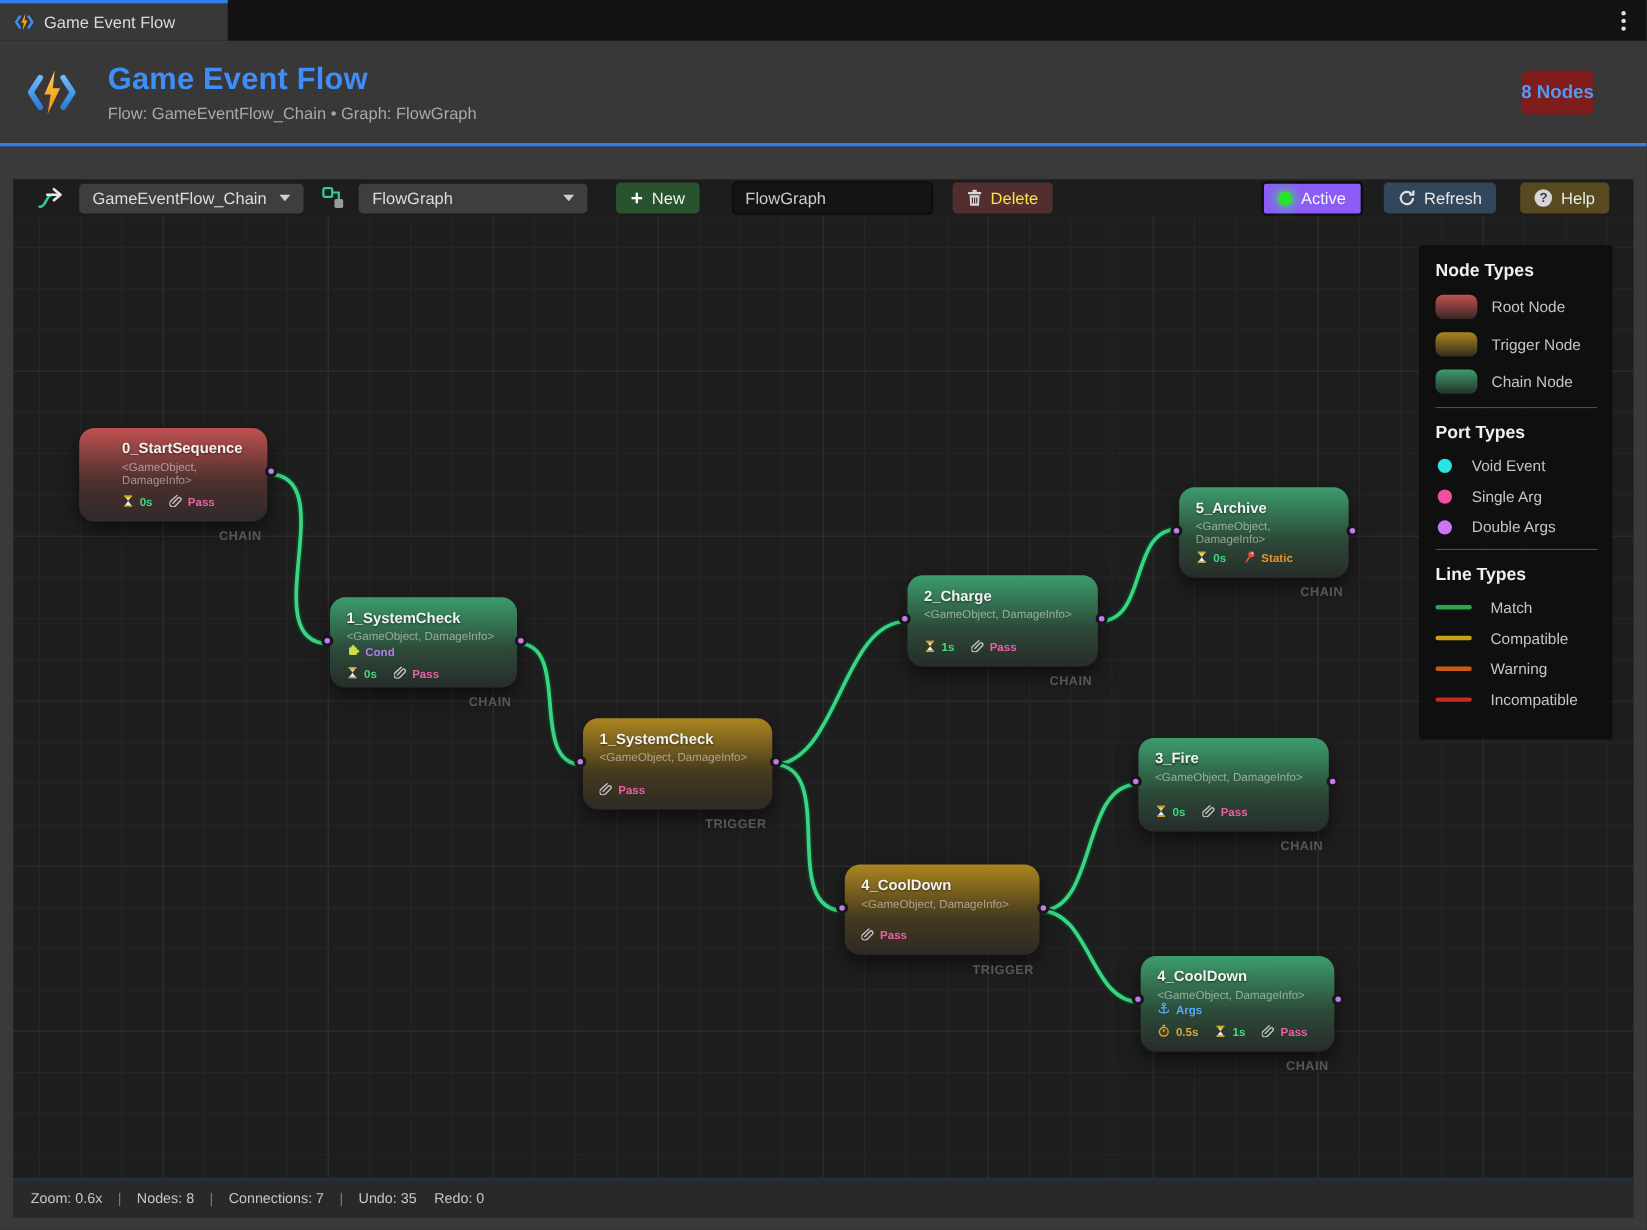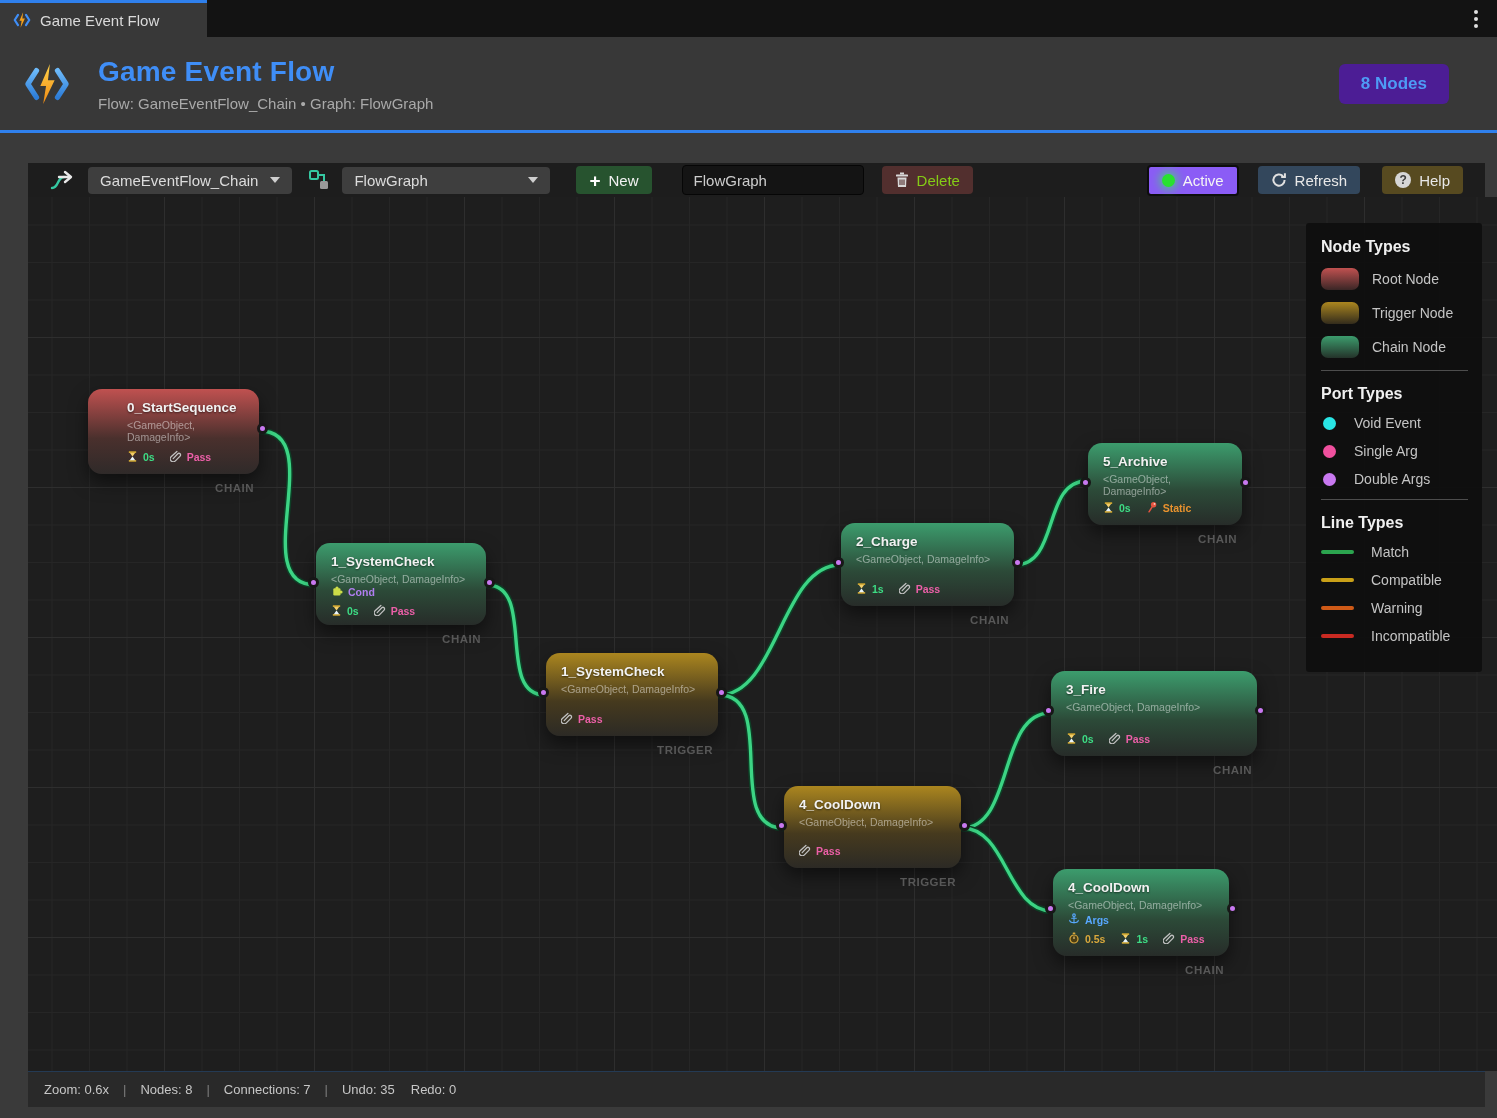--- a/index.html
+++ b/index.html
@@ -14,40 +14,40 @@
   .kebab { position:absolute; right:12px; top:9px; width:18px; height:20px; display:flex; flex-direction:column;
     align-items:center; justify-content:space-between; padding:1px 0; cursor:pointer; }
   .kebab i { width:4px; height:4px; border-radius:50%; background:#e0e0e0; }
 
   
   .header { height:96px; background:#383838; border-bottom:3px solid #2f80ed; display:flex; align-items:center;
     padding:0 48px 0 24px; }
   .header-text { margin-left:28px; }
   .page-title { color:#3f8ef7; font-size:28px; font-weight:bold; letter-spacing:.2px; }
   .page-subtitle { color:#a9a9a9; font-size:15px; margin-top:7px; }
-  .nodes-badge { margin-left:auto; background:#4c1d95; color:#4e9bf5; font-weight:bold; font-size:17px;
-    padding:10px 22px; border-radius:6px; }
-
-  
-  .frame { margin:30px 12px 0 28px; }
+  .nodes-badge { margin-left:auto; background:#7f1d1d; color:#4e9bf5; font-weight:bold; font-size:17px;
+    padding:10px 0; border-radius:6px; }
+
+  
+  .frame { margin:30px 12px 0 12px; }
   .toolbar { height:34px; background:#1d1d1d; display:flex; align-items:center; padding:0 22px 0 22px; }
   .tb-icon { flex:0 0 auto; }
   .dropdown { height:27px; background:#3e3e3e; border-radius:4px; color:#dcdcdc; font-size:15px;
     display:flex; align-items:center; padding:0 12px; cursor:pointer; }
   .dropdown .caret { width:0; height:0; border-left:5px solid transparent; border-right:5px solid transparent;
     border-top:6px solid #cfcfcf; margin-left:12px; }
   .dd-flow { margin-left:14px; }
   .dd-graph { margin-left:12px; width:208px; justify-content:space-between; }
   .btn { height:28px; border:none; border-radius:4px; display:flex; align-items:center; gap:8px;
     font-size:15px; cursor:pointer; font-family:inherit; padding:0 13px; }
   .btn-new { background:#27532f; color:#f2f2f2; margin-left:26px; }
   .plus { color:#fff; font-size:19px; font-weight:bold; line-height:1; }
   .graph-input { margin-left:30px; width:182px; height:30px; background:#141414; border:1px solid #060606;
     border-radius:4px; color:#cccccc; font-size:15px; padding:0 11px; font-family:inherit; }
-  .btn-delete { background:#522f2e; color:#84cc16; margin-left:18px; }
+  .btn-delete { background:#522f2e; color:#fde047; margin-left:18px; }
   .tb-spacer { flex:1; }
   .btn-active { background:#8b5cf6; color:#f5f5f5; border:2px solid #0d0d0d; height:31px; }
   .active-dot { width:13px; height:13px; border-radius:50%; background:#28e22e;
     box-shadow:0 0 9px 3px rgba(46,255,70,.55); }
   .btn-refresh { background:#33475c; color:#e8e8e8; margin-left:19px; }
   .btn-help { background:#574a20; color:#e8e8e8; margin-left:22px; }
   .help-circ { width:16px; height:16px; border-radius:50%; background:#d6d6d6; color:#3c3c3c;
     font-weight:bold; font-size:12px; display:flex; align-items:center; justify-content:center; }
 
   
@@ -331,21 +331,21 @@
                     <circle cx="8.5" cy="2.9" r="0.9" fill="#ffd0c8"></circle>
                   </svg></span>
          <span style="color:#e8922e">Static</span>
               </span>
             </div>
           </div>
        <span class="port in"></span>
        <span class="port out"></span>
        <span class="node-tag">CHAIN</span>
      </div>
-        <div class="node chain" style="left:1023px;top:474px;width:206px;height:85px">
+        <div class="node chain" style="left:1023px;top:474px;width:173px;height:85px">
        <div class="node-title">3_Fire</div>
        <div class="node-sub">&lt;GameObject, DamageInfo&gt;</div>
        <div class="badges">
             <div class="badge-row">
               <span class="badge">
          <span><svg width="11" height="11" viewBox="0 0 12 12">
                     <path d="M2 1.2 H10 M2 10.8 H10" stroke="#caa22e" stroke-width="1.8"></path>
                     <path d="M3 2 h6 L6 6 Z" fill="#f3cf6b"></path>
                     <path d="M3 10 h6 L6 6 Z" fill="#e8f4fb"></path>
                   </svg></span>

